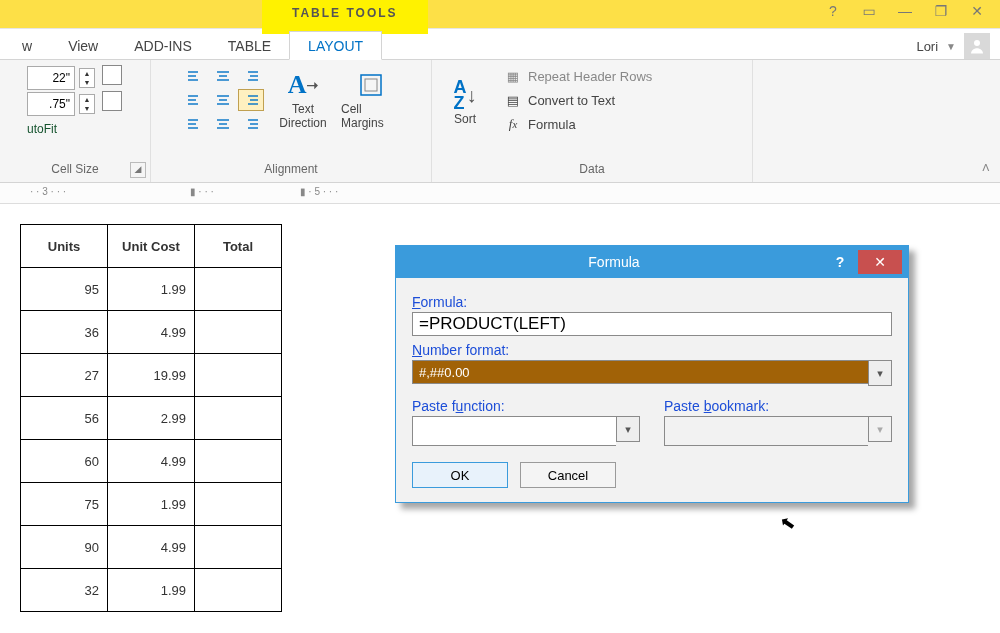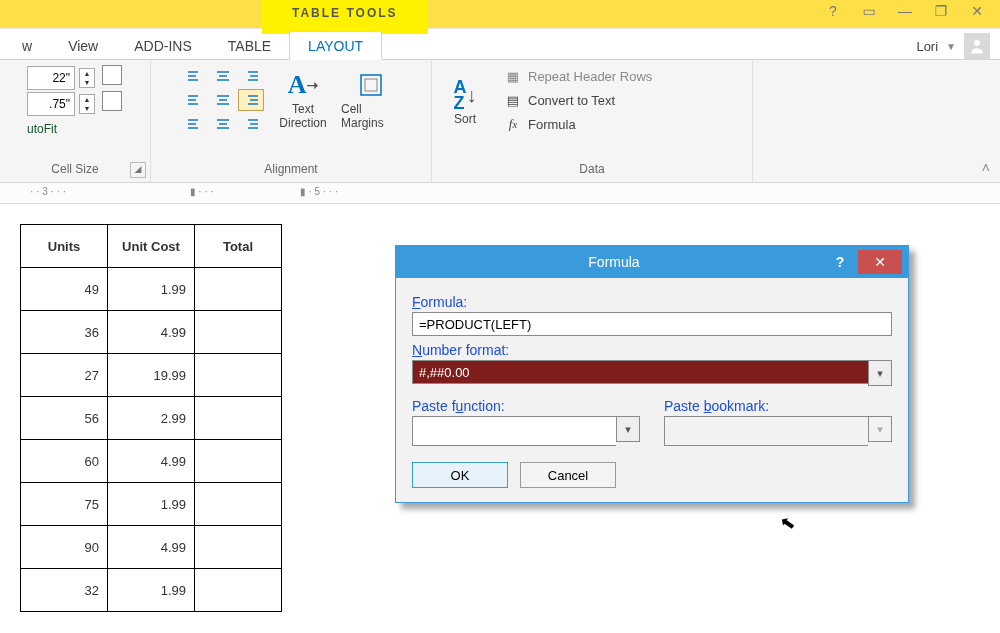--- a/index.html
+++ b/index.html
@@ -37,22 +37,22 @@
 table.data th{text-align:center;font-weight:700}
 
 .dialog{position:absolute;left:395px;top:245px;width:512px;border:1px solid #3a9bdc;background:#f2f2f2;box-shadow:6px 6px 6px rgba(0,0,0,.35)}
 .dlg-title{height:32px;background:#3a9bdc;color:#fff;display:flex;align-items:center;padding:0 6px;font-size:14px}
 .dlg-title .t{flex:1;text-align:center}
 .dlg-title .help{width:28px;text-align:center;font-weight:700;cursor:pointer}
 .dlg-title .close{width:44px;height:24px;background:#c8504f;color:#fff;display:flex;align-items:center;justify-content:center;cursor:pointer;margin-left:4px}
 .dlg-body{padding:10px 16px 14px}
 .dlg-body label{display:block;font-size:14px;color:#1d4ed8;margin:6px 0 2px}
 .dlg-body label u{text-decoration:underline}
-.txt{width:100%;height:24px;border:1px solid #8a8a8a;background:#fff;padding:2px 6px;font-size:13px;box-sizing:border-box}
-.txt.sel{background:#7f1d1d;color:#fff}
+.txt{width:100%;height:24px;border:1px solid #8a8a8a;background:#fff;padding:2px 6px;font-size:17px;box-sizing:border-box}
+.txt.sel{background:#a16207;color:#fff}
 .combo{display:flex}
 .combo input{flex:1;height:24px;border:1px solid #8a8a8a;border-right:none;background:#fff;padding:2px 6px;font-size:13px}
 .combo .cbtn{width:22px;height:24px;border:1px solid #8a8a8a;background:#eee;display:flex;align-items:center;justify-content:center;cursor:pointer;font-size:11px;color:#555}
 .combo.disabled input,.combo.disabled .cbtn{background:#f2f2f2;color:#aaa}
 .half{display:flex;gap:24px;margin-top:6px}
 .half>div{flex:1}
 .lbl-disabled{color:#a0a0a0}
 .dlg-btns{display:flex;justify-content:flex-start;gap:12px;margin-top:16px}
 .dbtn{width:96px;height:26px;border:1px solid #9a9a9a;background:#f4f4f4;cursor:pointer;font-size:13px}
 .dbtn.focus{border:1px solid #3a9bdc;background:#e8f2fb}
@@ -252,21 +252,21 @@
   <table class="data">
     <thead>
         <tr>
       <th>Units</th>
       <th>Unit Cost</th>
       <th>Total</th>
     </tr>
       </thead>
     <tbody id="tbody">
         <tr>
-          <td>49</td>
+          <td>95</td>
           <td>1.99</td>
           <td></td>
         </tr>
         <tr>
           <td>36</td>
           <td>4.99</td>
           <td></td>
         </tr>
         <tr>
           <td>27</td>

